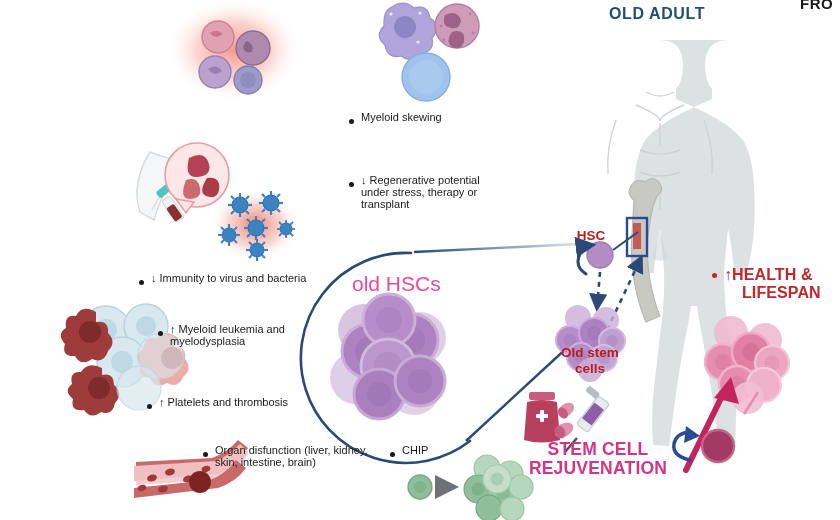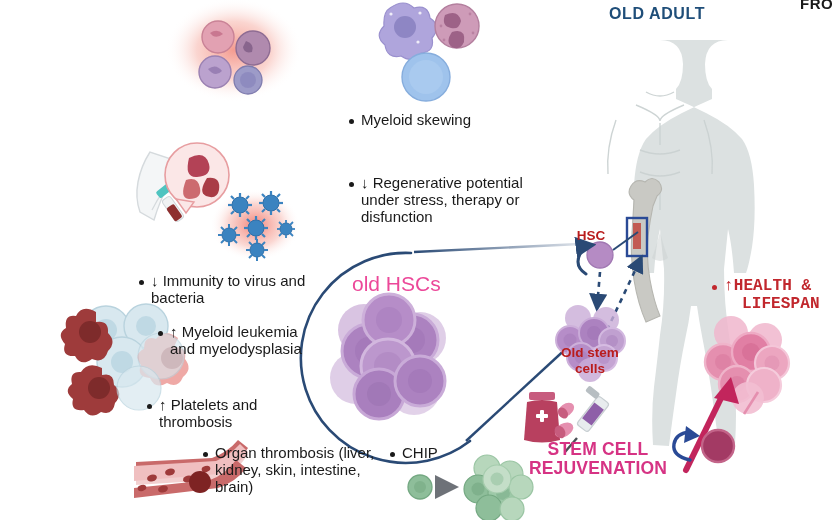--- a/index.html
+++ b/index.html
@@ -11,21 +11,21 @@
     position:relative;
   }
   #stage{position:absolute;inset:0;width:840px;height:520px;}
   .abs{position:absolute;}
   .bullet-row{display:flex;align-items:flex-start;}
   .dot{
     display:inline-block;width:5px;height:5px;border-radius:50%;
     background:#1a1a1a;margin-top:8px;margin-right:7px;flex:0 0 auto;
   }
   .dot.red{background:#C1272D;}
-  .b-txt{font-size:15px;color:#1a1a1a;}
+  .b-txt{font-size:11px;color:#1a1a1a;}
   .heading-blue{
     color:#1F4E79;font-size:16px;font-weight:bold;letter-spacing:.6px;
   }
   .label-blue{color:#b91c1c;font-size:13.5px;font-weight:bold;text-align:center;line-height:1.15;}
   .health{
     color:#C1272D;font-weight:bold;font-size:16px;line-height:1.12;letter-spacing:.1px;
   }
   .rejuv{
     color:#D63384;font-weight:bold;font-size:17.5px;line-height:1.08;letter-spacing:.2px;
   }
@@ -394,21 +394,21 @@
       </span>
     </div>
   </div>
 
   <div class="abs" style="left:349px;top:174px;width:240px;">
     <div class="bullet-row">
       <span class="dot"></span>
       <span class="b-txt">
         <span>↓ Regenerative potential</span><br>
         <span>under stress, therapy or</span><br>
-        <span>disfunction</span>
+        <span>transplant</span>
       </span>
     </div>
   </div>
 
 
   <div class="abs" style="left:139px;top:272px;width:180px;">
     <div class="bullet-row">
       <span class="dot"></span>
       <span class="b-txt">↓ Immunity to virus and bacteria</span>
     </div>
@@ -424,41 +424,41 @@
   <div class="abs" style="left:158px;top:323px;width:165px;">
     <div class="bullet-row">
       <span class="dot"></span>
       <span class="b-txt">↑ Myeloid leukemia and myelodysplasia</span>
     </div>
   </div>
 
   <div class="abs" style="left:203px;top:444px;width:180px;">
     <div class="bullet-row">
       <span class="dot"></span>
-      <span class="b-txt">Organ thrombosis (liver, kidney, skin, intestine, brain)</span>
+      <span class="b-txt">Organ disfunction (liver, kidney, skin, intestine, brain)</span>
     </div>
   </div>
 
   <div class="abs" style="left:390px;top:444px;width:90px;">
     <div class="bullet-row">
       <span class="dot"></span>
       <span class="b-txt">CHIP</span>
     </div>
   </div>
 
   <div class="abs oldhsc" style="left:352px;top:272px;">old HSCs</div>
 
   <div class="abs label-blue" style="left:571px;top:228px;width:40px;">HSC</div>
 
   <div class="abs label-blue" style="left:549px;top:345px;width:82px;">
     <span>Old stem</span><br>
     <span>cells</span>
   </div>
 
-  <div class="abs" style="left:712px;top:278px;width:128px;font-family:Liberation Mono, monospace;">
+  <div class="abs" style="left:712px;top:266px;width:128px;">
     <div style="display:flex;align-items:flex-start;">
       <span class="dot red" style="margin-top:7px;"></span>
       <span class="health">
         <span>↑HEALTH &amp;</span><br>
         <span style="display:inline-block;padding-left:18px;">LIFESPAN</span>
       </span>
     </div>
   </div>
 
   <div class="abs rejuv" style="left:513px;top:440px;width:170px;text-align:center;">

